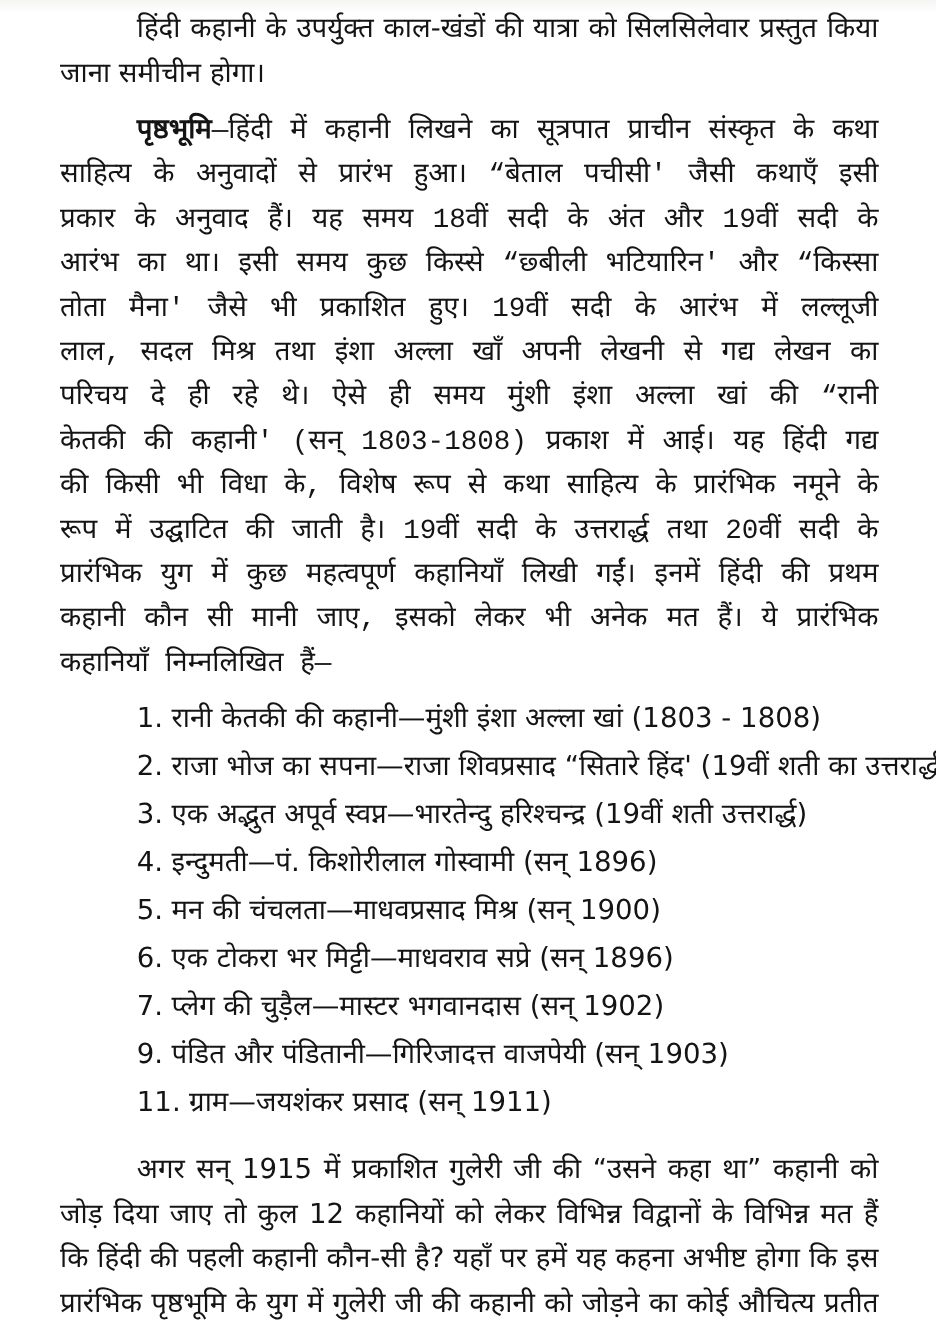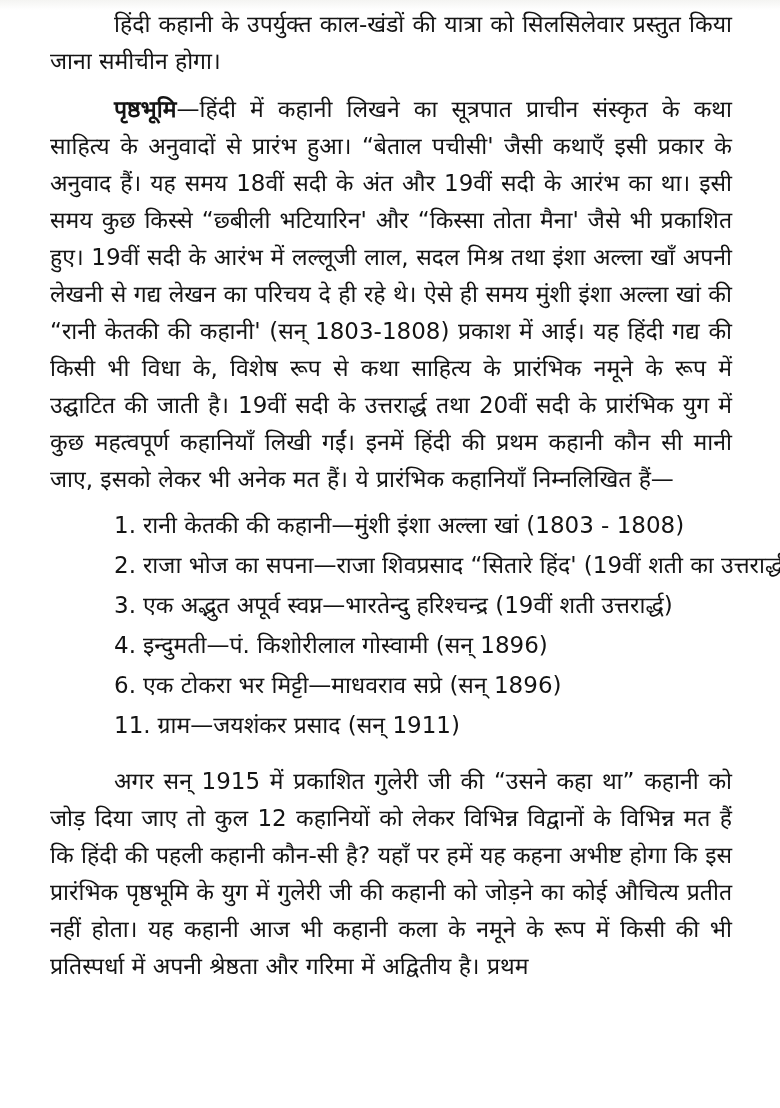--- a/index.html
+++ b/index.html
@@ -26,20 +26,21 @@
     font-size: 23px;
     line-height: 37px;
     text-align: justify;
     letter-spacing: 0;
   }
   .para.indented {
     text-indent: 64px;
   }
   .para + .para {
     margin-top: 11px;
+    font-family: Liberation Mono, monospace;
   }
   .lead-word {
     font-weight: bold;
   }
   .story-list {
     list-style: none;
     margin: 14px 0 24px 64px;
     padding: 0;
   }
   .story-list li {
@@ -63,19 +64,22 @@
 
   <p class="para indented">हिंदी कहानी के उपर्युक्त काल-खंडों की यात्रा को सिलसिलेवार प्रस्तुत किया जाना समीचीन होगा।</p>
 
   <p class="para indented"><span class="lead-word">पृष्ठभूमि</span><span>—हिंदी में कहानी लिखने का सूत्रपात प्राचीन संस्कृत के कथा साहित्य के अनुवादों से प्रारंभ हुआ। “बेताल पचीसी' जैसी कथाएँ इसी प्रकार के अनुवाद हैं। यह समय 18वीं सदी के अंत और 19वीं सदी के आरंभ का था। इसी समय कुछ किस्से “छ्बीली भटियारिन' और “किस्सा तोता मैना' जैसे भी प्रकाशित हुए। 19वीं सदी के आरंभ में लल्लूजी लाल, सदल मिश्र तथा इंशा अल्ला खाँ अपनी लेखनी से गद्य लेखन का परिचय दे ही रहे थे। ऐसे ही समय मुंशी इंशा अल्ला खां की “रानी केतकी की कहानी' (सन् 1803-1808) प्रकाश में आई। यह हिंदी गद्य की किसी भी विधा के, विशेष रूप से कथा साहित्य के प्रारंभिक नमूने के रूप में उद्घाटित की जाती है। 19वीं सदी के उत्तरार्द्ध तथा 20वीं सदी के प्रारंभिक युग में कुछ महत्वपूर्ण कहानियाँ लिखी गईं। इनमें हिंदी की प्रथम कहानी कौन सी मानी जाए, इसको लेकर भी अनेक मत हैं। ये प्रारंभिक कहानियाँ निम्नलिखित हैं—</span></p>
 
   <ol class="story-list">
     <li><span class="num">1.</span><span>रानी केतकी की कहानी—मुंशी इंशा अल्ला खां (1803 - 1808)</span></li>
     <li><span class="num">2.</span><span>राजा भोज का सपना—राजा शिवप्रसाद “सितारे हिंद' (19वीं शती का उत्तरार्द्ध)</span></li>
     <li><span class="num">3.</span><span>एक अद्भुत अपूर्व स्वप्न—भारतेन्दु हरिश्चन्द्र (19वीं शती उत्तरार्द्ध)</span></li>
     <li><span class="num">4.</span><span>इन्दुमती—पं. किशोरीलाल गोस्वामी (सन् 1896)</span></li>
+    <li><span class="num">5.</span><span>मन की चंचलता—माधवप्रसाद मिश्र (सन् 1900)</span></li>
     <li><span class="num">6.</span><span>एक टोकरा भर मिट्टी—माधवराव सप्रे (सन् 1896)</span></li>
+    <li><span class="num">7.</span><span>प्लेग की चुड़ैल—मास्टर भगवानदास (सन् 1902)</span></li>
+    <li><span class="num">9.</span><span>पंडित और पंडितानी—गिरिजादत्त वाजपेयी (सन् 1903)</span></li>
     <li><span class="num">11.</span><span>ग्राम—जयशंकर प्रसाद (सन् 1911)</span></li>
   </ol>
 
   <p class="para indented closing-para">अगर सन् 1915 में प्रकाशित गुलेरी जी की “उसने कहा था” कहानी को जोड़ दिया जाए तो कुल 12 कहानियों को लेकर विभिन्न विद्वानों के विभिन्न मत हैं कि हिंदी की पहली कहानी कौन-सी है? यहाँ पर हमें यह कहना अभीष्ट होगा कि इस प्रारंभिक पृष्ठभूमि के युग में गुलेरी जी की कहानी को जोड़ने का कोई औचित्य प्रतीत नहीं होता। यह कहानी आज भी कहानी कला के नमूने के रूप में किसी की भी प्रतिस्पर्धा में अपनी श्रेष्ठता और गरिमा में अद्वितीय है। प्रथम</p>
 
 </div>
 
 </body></html>

